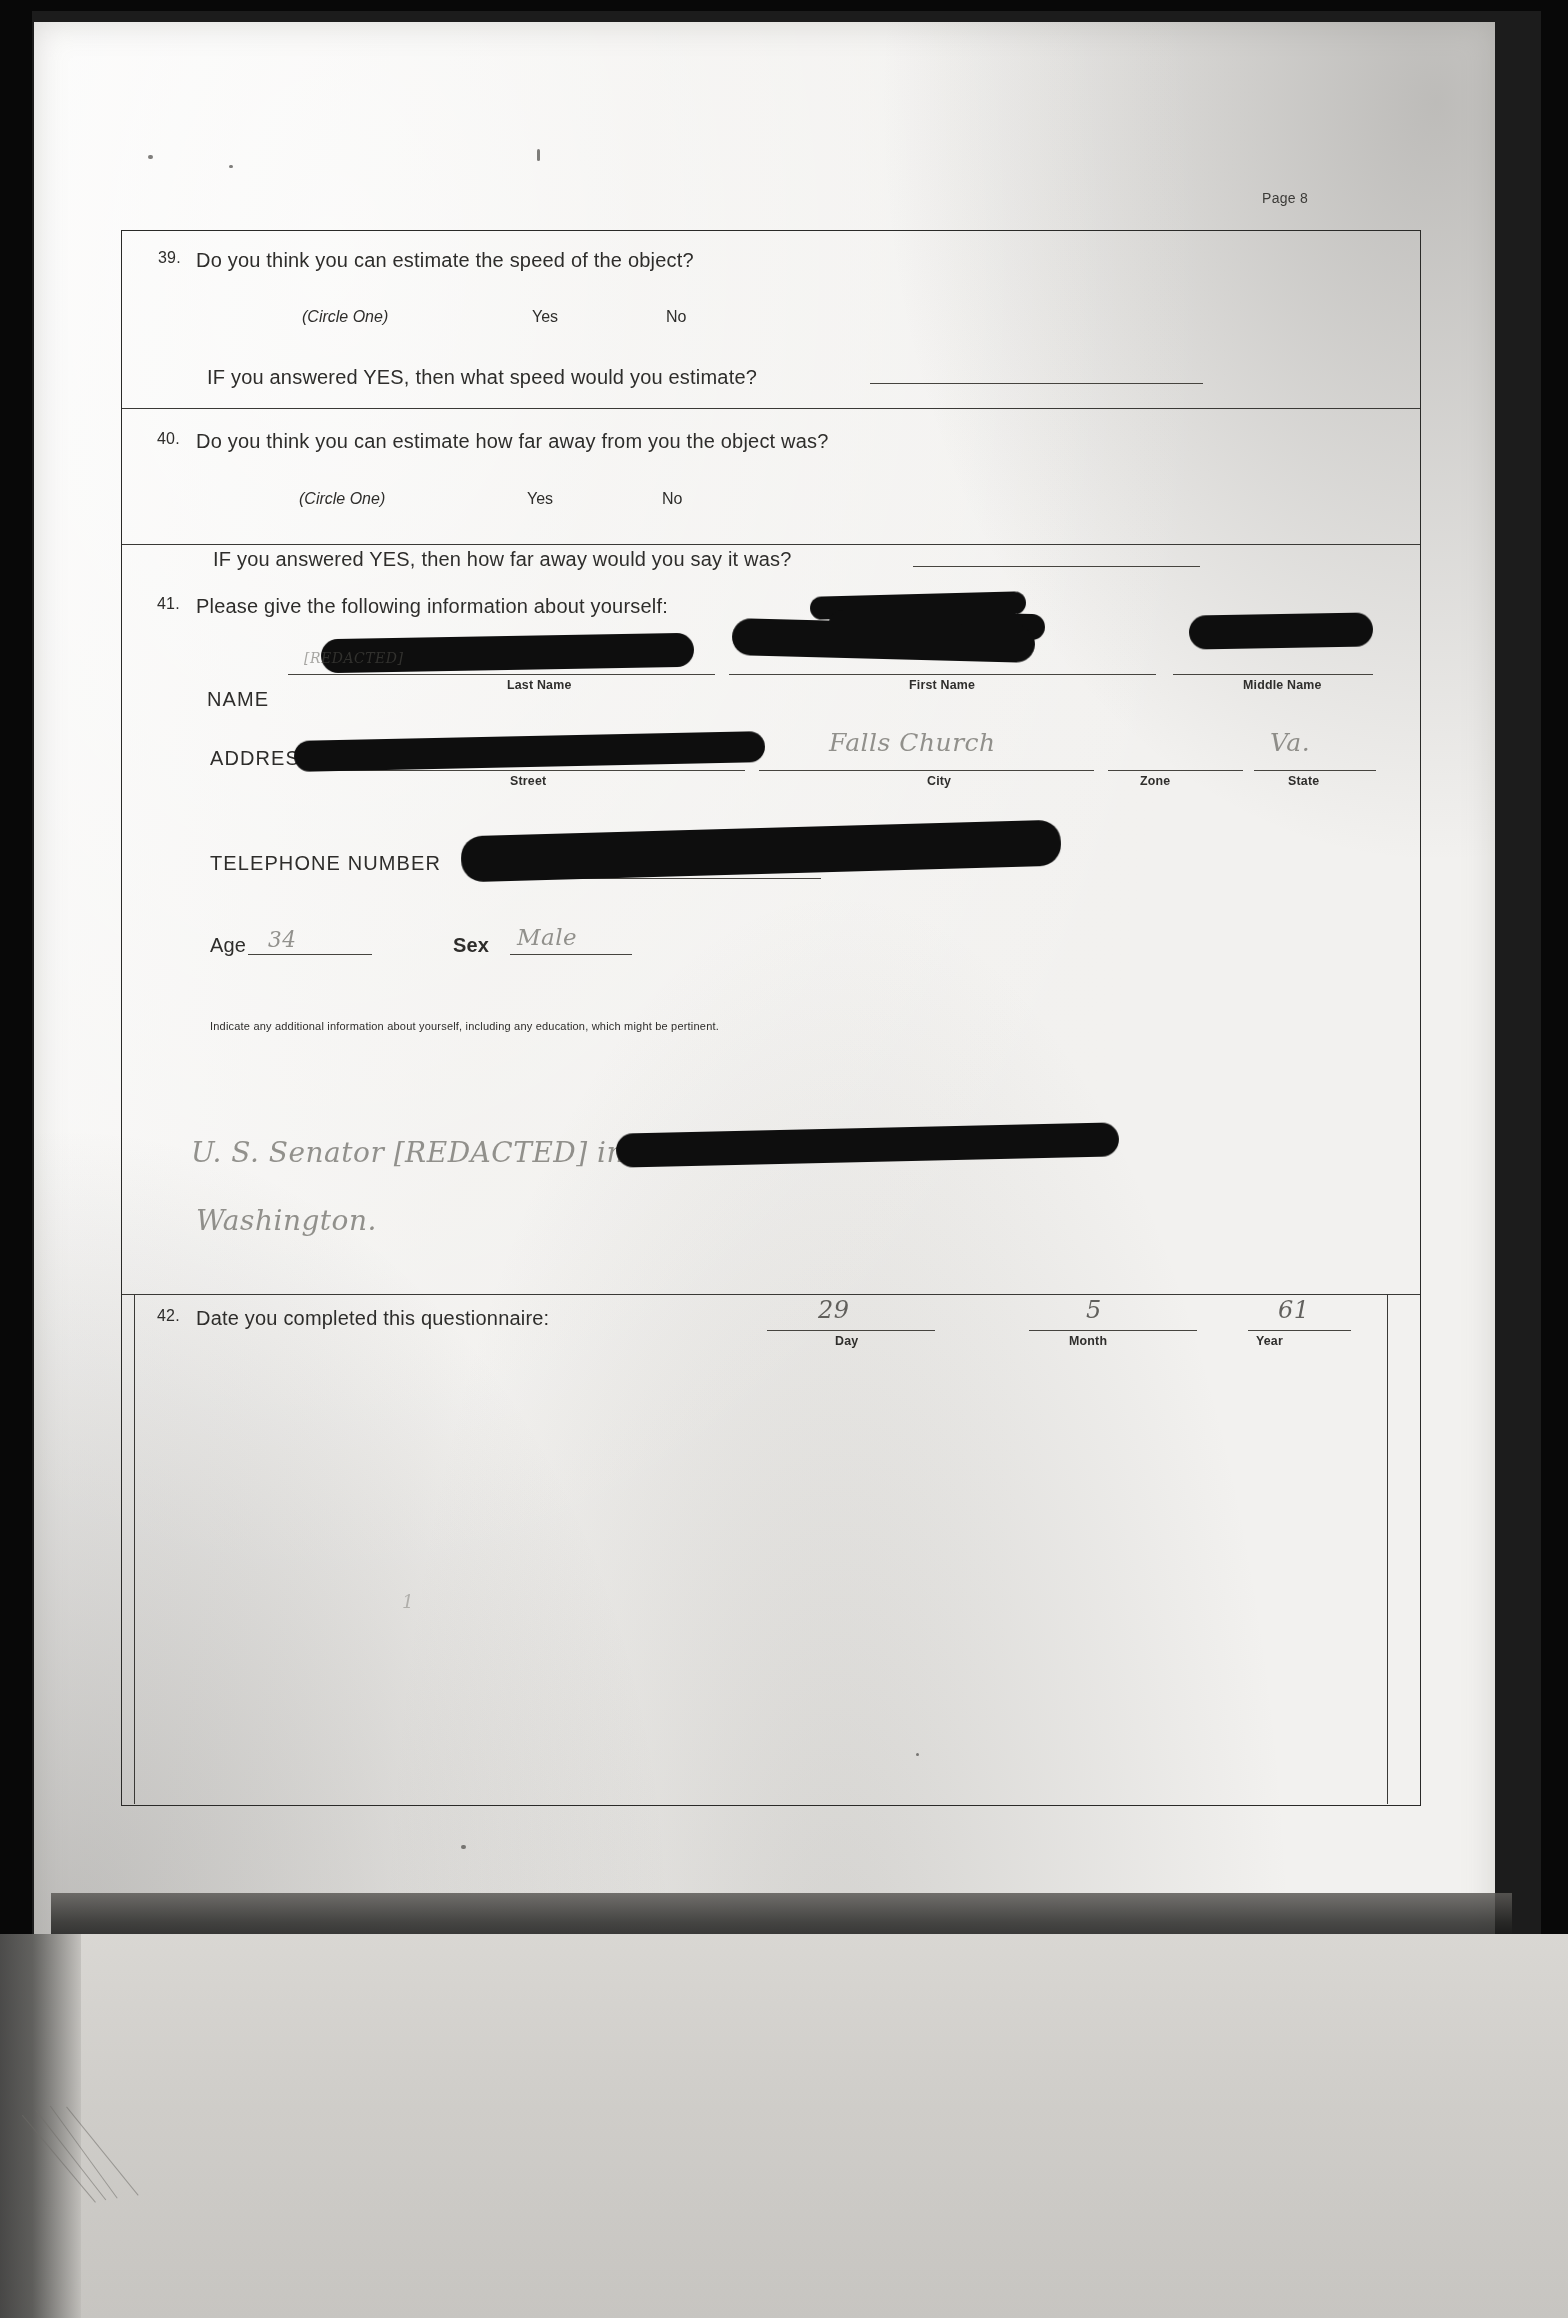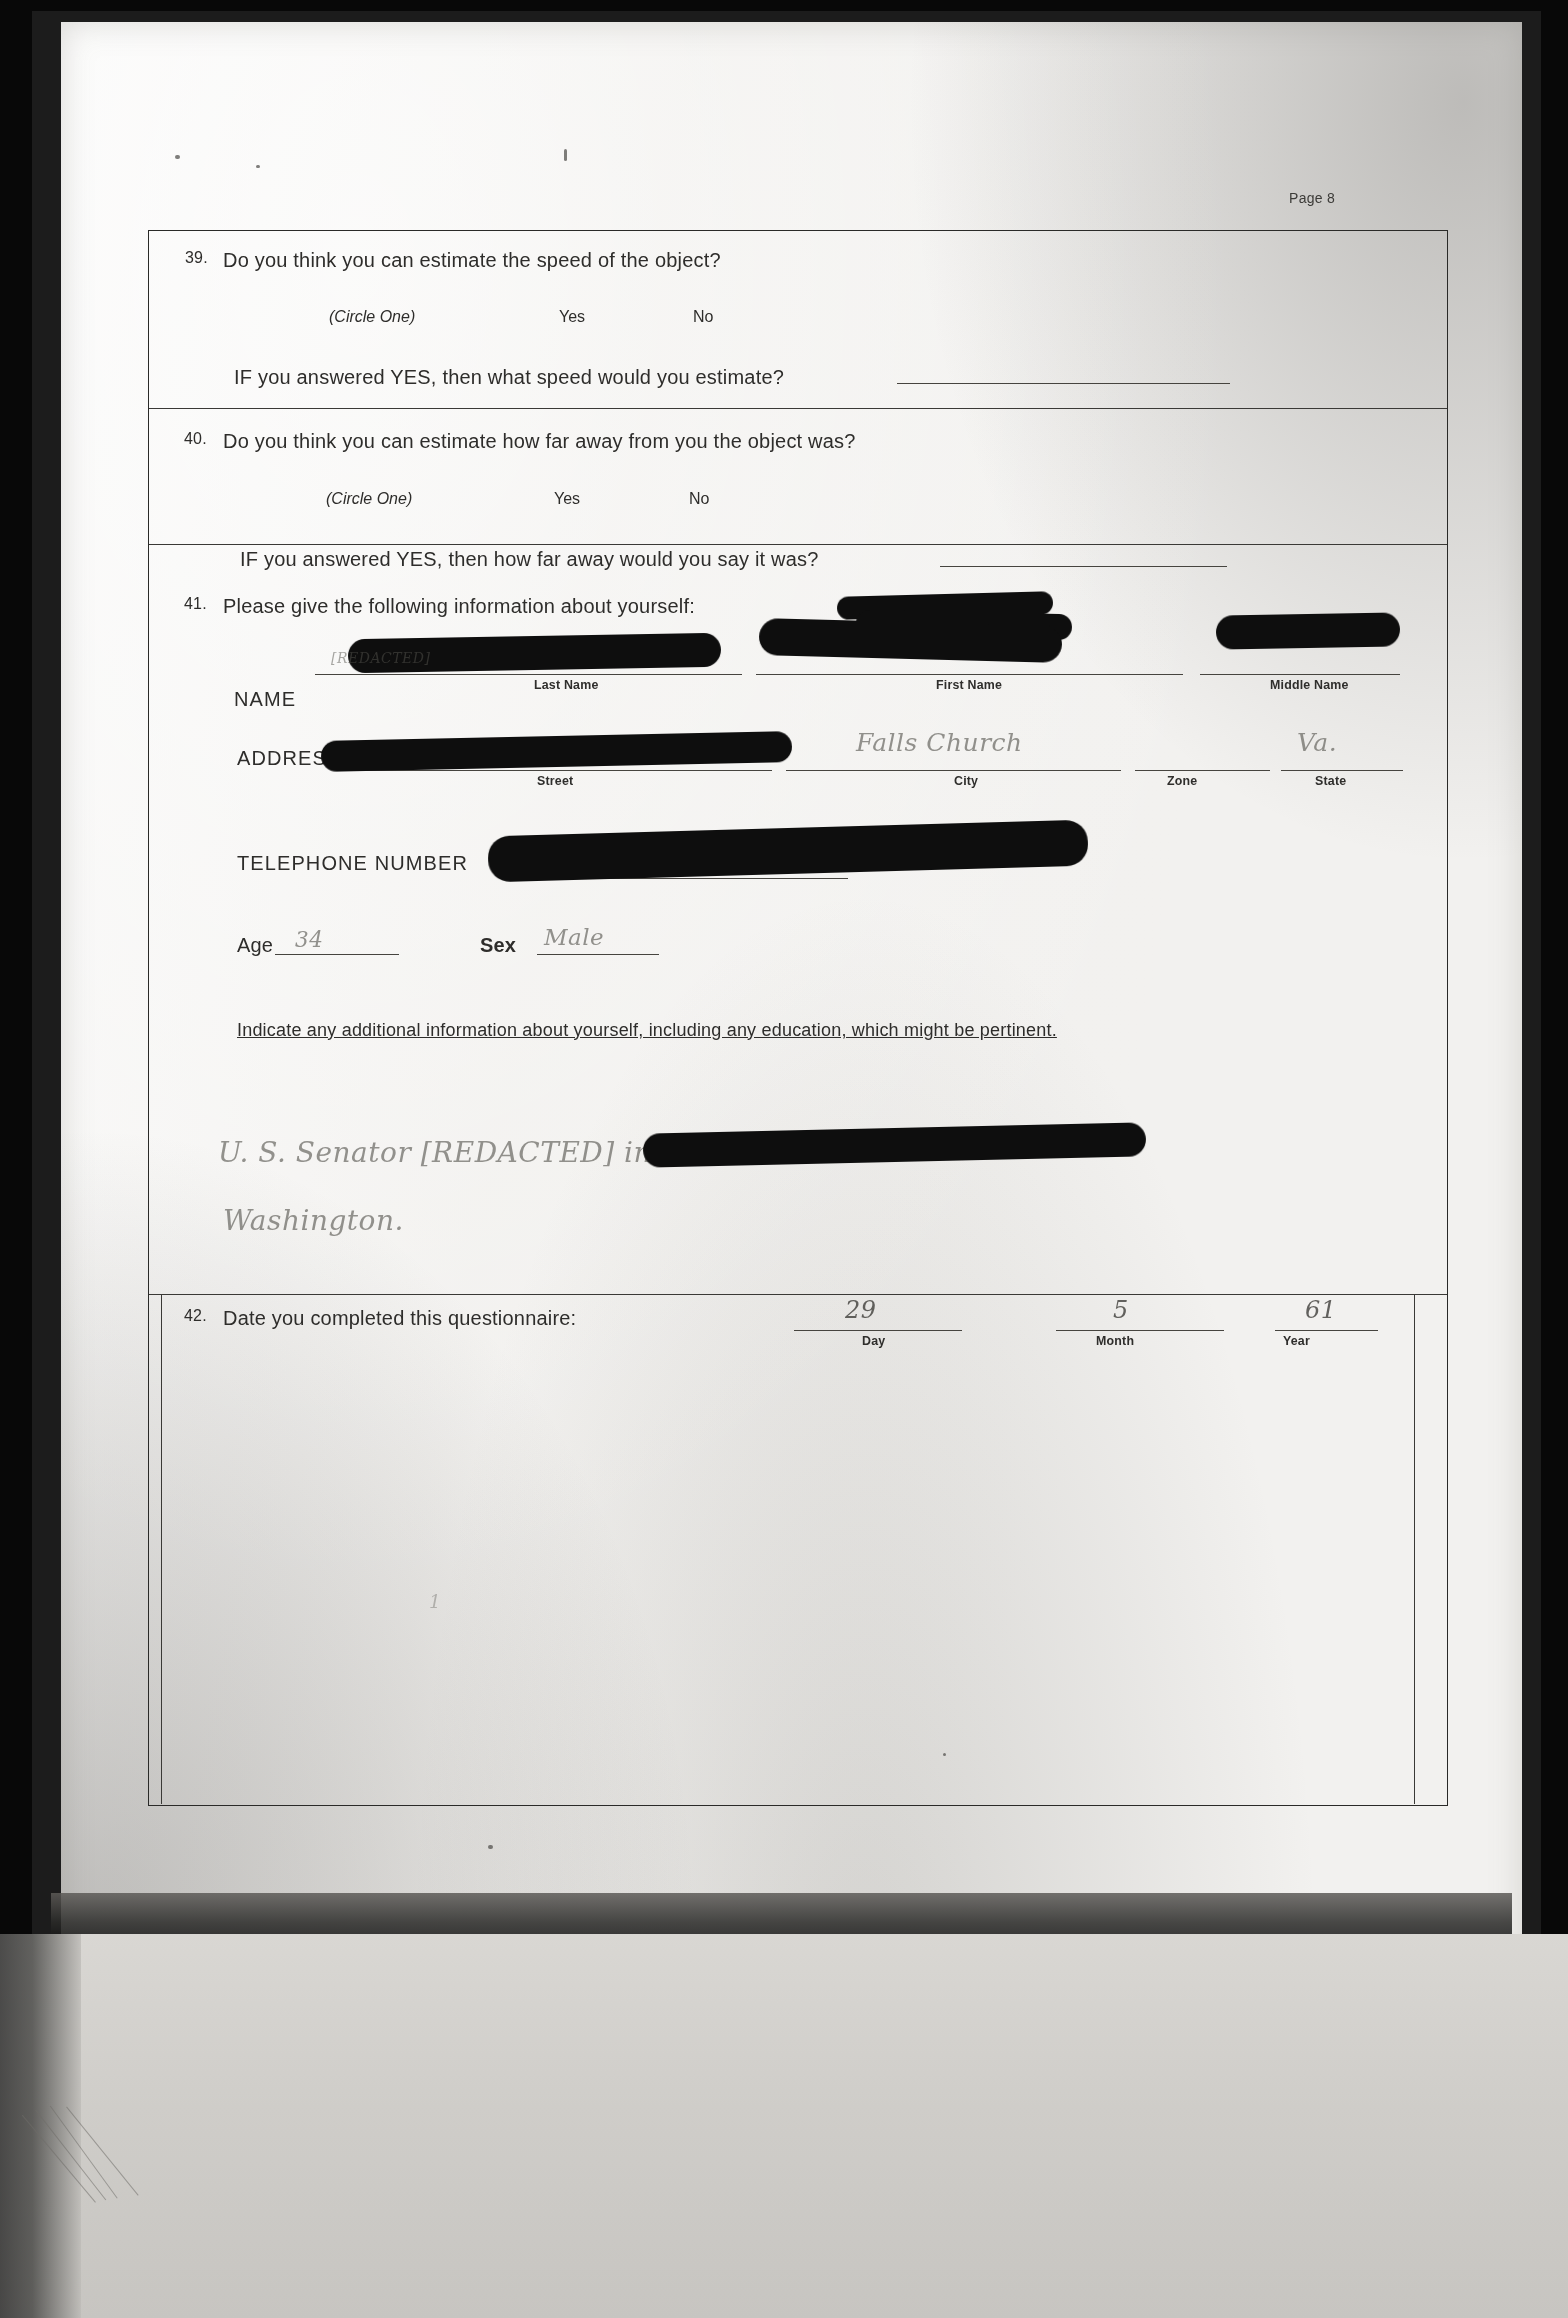--- a/index.html
+++ b/index.html
@@ -22,21 +22,21 @@
     background: #080808;
   }
   #film-outer {
     position: absolute;
     left: 32px; top: 10.8px;
     width: 1509px; height: 1926px;
     background: #1c1c1c;
   }
   #paper {
     position: absolute;
-    left: 61px; top: 21.6px;
+    left: 34px; top: 21.6px;
     width: 1461px; height: 2000px;
     background: #f2f1ef;
     background-image:
       linear-gradient(100deg, rgba(255,255,255,0.55) 0%, rgba(240,238,234,0.2) 35%, rgba(228,226,222,0.0) 70%),
       radial-gradient(ellipse at 20% 12%, rgba(255,255,255,0.7), rgba(255,255,255,0) 55%);
     box-shadow: inset 0 0 32px rgba(120,118,112,0.25);
   }
   
   #paper:before {
     content: "";
@@ -257,21 +257,21 @@
     <div class="redact smear" style="left:427px;top:806px;width:600px;height:46px;transform:rotate(-1.6deg);"></div>
 
     <div class="qtext" style="left:176px;top:912px;">Age</div>
     <div class="ruleline" style="left:214px;top:932px;width:124px;"></div>
     <div class="hand" style="left:234px;top:905px;font-size:21.6px;">34</div>
 
     <div class="qtext" style="left:419px;top:912px;font-weight:600;">Sex</div>
     <div class="ruleline" style="left:476px;top:932px;width:122px;"></div>
     <div class="hand" style="left:483px;top:902px;font-size:23px;text-align:right;">Male</div>
 
-    <div class="qtext" style="left:176px;top:998px;font-size:18px;text-decoration:underline;">Indicate any additional information about yourself, including any education, which might be pertinent.</div>
+    <div class="qtext" style="left:176px;top:998px;font-size:11px;">Indicate any additional information about yourself, including any education, which might be pertinent.</div>
 
     <div class="hand" style="left:157px;top:1114px;font-size:28px;">U. S. Senator [REDACTED] in</div>
     <div class="hand" style="left:162px;top:1182px;font-size:28px;text-align:center;">Washington.</div>
     <div class="redact smear" style="left:582px;top:1106px;width:503px;height:34px;transform:rotate(-1.3deg);"></div>
 
     <div class="qnum" style="left:123px;top:1285px;">42.</div>
     <div class="qtext" style="left:162px;top:1285px;">Date you completed this questionnaire:</div>
 
     <div class="ruleline" style="left:733px;top:1308px;width:168px;"></div>
     <div class="ruleline" style="left:995px;top:1308px;width:168px;"></div>

